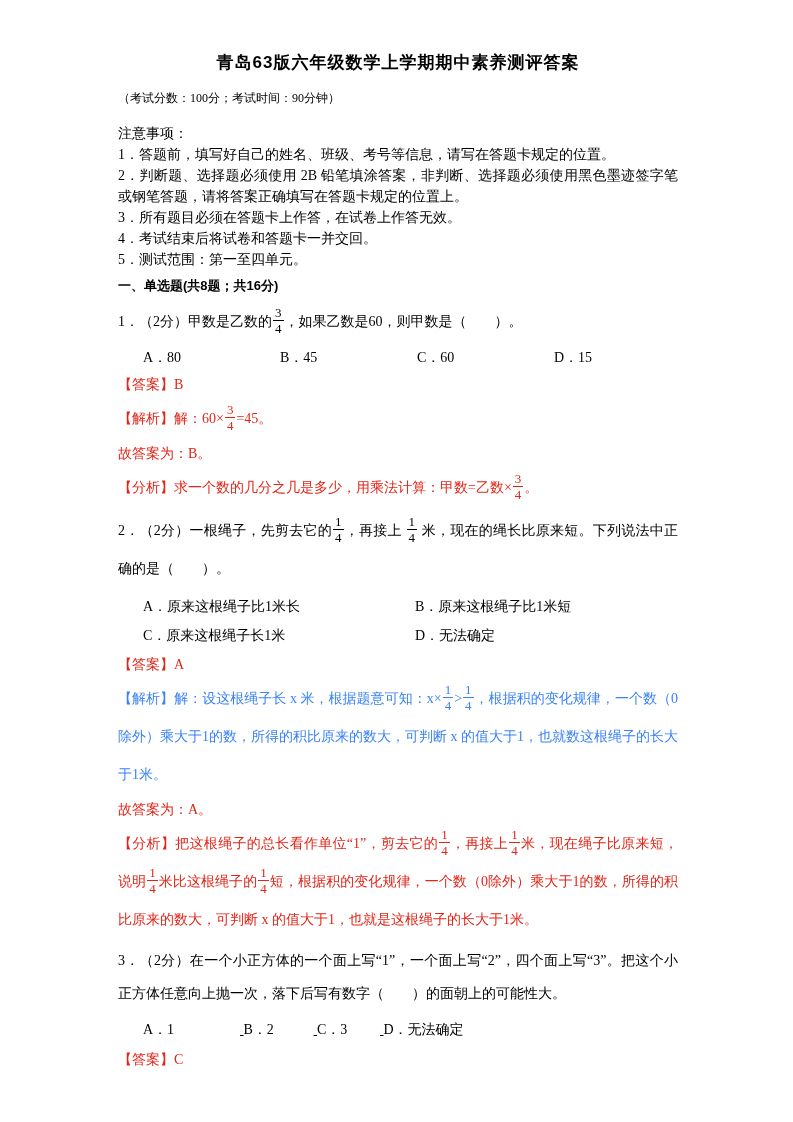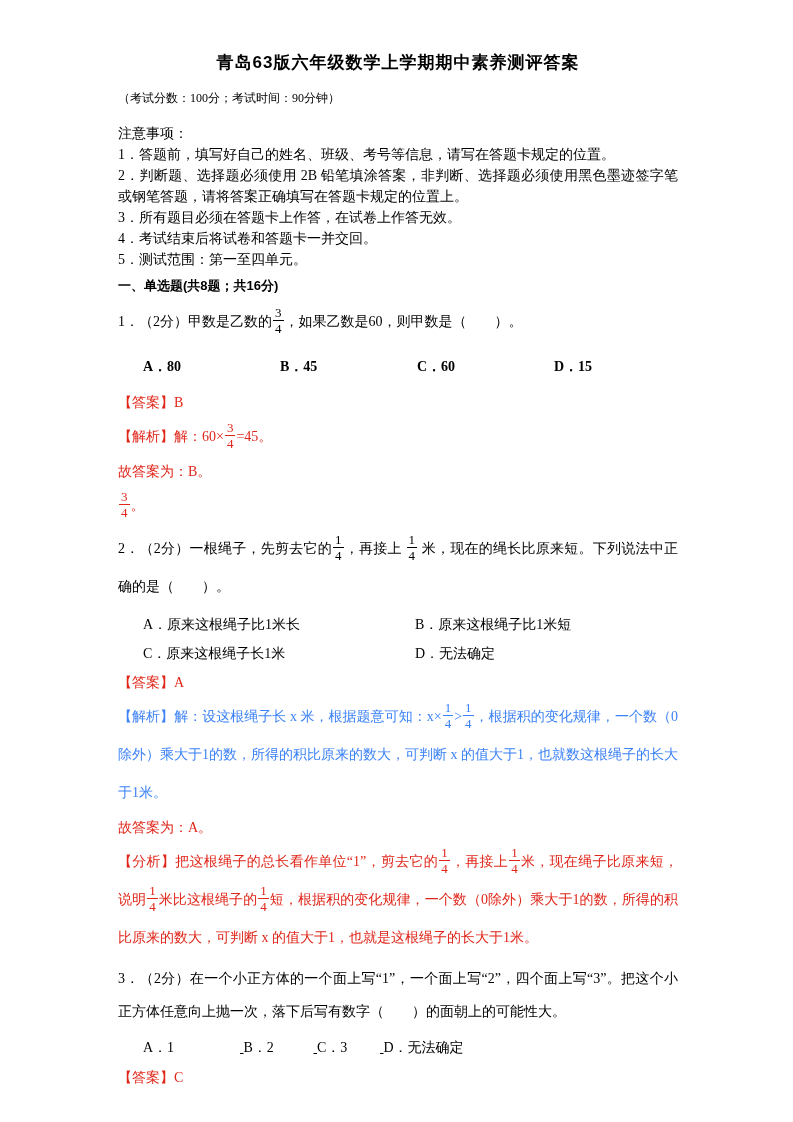--- a/index.html
+++ b/index.html
@@ -45,21 +45,21 @@
   .frac {
     display: inline-block;
     vertical-align: -0.55em;
     text-align: center;
     line-height: 1.05;
     font-size: 13px;
     margin: 0 1px;
   }
   .frac .fnum { display: block; padding: 0 2px 1px 2px; border-bottom: 1px solid currentColor; }
   .frac .fden { display: block; padding-top: 1px; }
-  .options-grid4 { display: flex; padding-left: 25px; margin: 15px 0; font-weight: bold; }
+  .options-grid4 { display: flex; padding-left: 25px; margin: 6px 0; }
   .options-grid4 .opt { width: 137px; flex: 0 0 auto; }
   .options-2col { padding-left: 25px; margin: 4px 0; }
   .options-2col .opt-row { display: flex; margin: 8px 0; }
   .options-2col .col1 { width: 272px; flex: 0 0 auto; }
   .options-inline { padding-left: 25px; margin: 9px 0; text-decoration: underline; }
   .options-inline .opt-a { display: inline-block; width: 97px; }
   .options-inline .opt-b { display: inline-block; width: 70px; }
   .options-inline .opt-c { display: inline-block; width: 63px; }
   .options-inline .opt-d { display: inline-block; }
 </style>
@@ -93,21 +93,21 @@
       <span class="opt">D．15</span>
     </div>
     <p class="para red" style="color: rgb(224, 37, 25);">
       <span>【答案】</span><span>B</span>
     </p>
     <p class="para red has-frac" style="color: rgb(224, 37, 25);">
       <span>【解析】解：60×</span><span class="frac"><span class="fnum">3</span><span class="fden">4</span></span><span>=45。</span>
     </p>
     <p class="para red" style="color: rgb(224, 37, 25);">故答案为：B。</p>
     <p class="para red has-frac" style="color: rgb(224, 37, 25);">
-      <span class="frac"><span class="fnum">3</span><span class="fden">4</span></span><span>。</span>
+      <span>【分析】求一个数的几分之几是多少，用乘法计算：甲数=乙数×</span><span class="frac"><span class="fnum">3</span><span class="fden">4</span></span><span>。</span>
     </p>
   </div>
 
   <div>
     <p class="para q-stem has-frac">
       <span>2．（2分）一根绳子，先剪去它的</span><span class="frac"><span class="fnum">1</span><span class="fden">4</span></span><span>，再接上 </span><span class="frac"><span class="fnum">1</span><span class="fden">4</span></span><span> 米，现在的绳长比原来短。下列说法中正确的是（　　）。</span>
     </p>
     <div class="options-2col">
       <div class="opt-row">
         <span class="col1">A．原来这根绳子比1米长</span>

